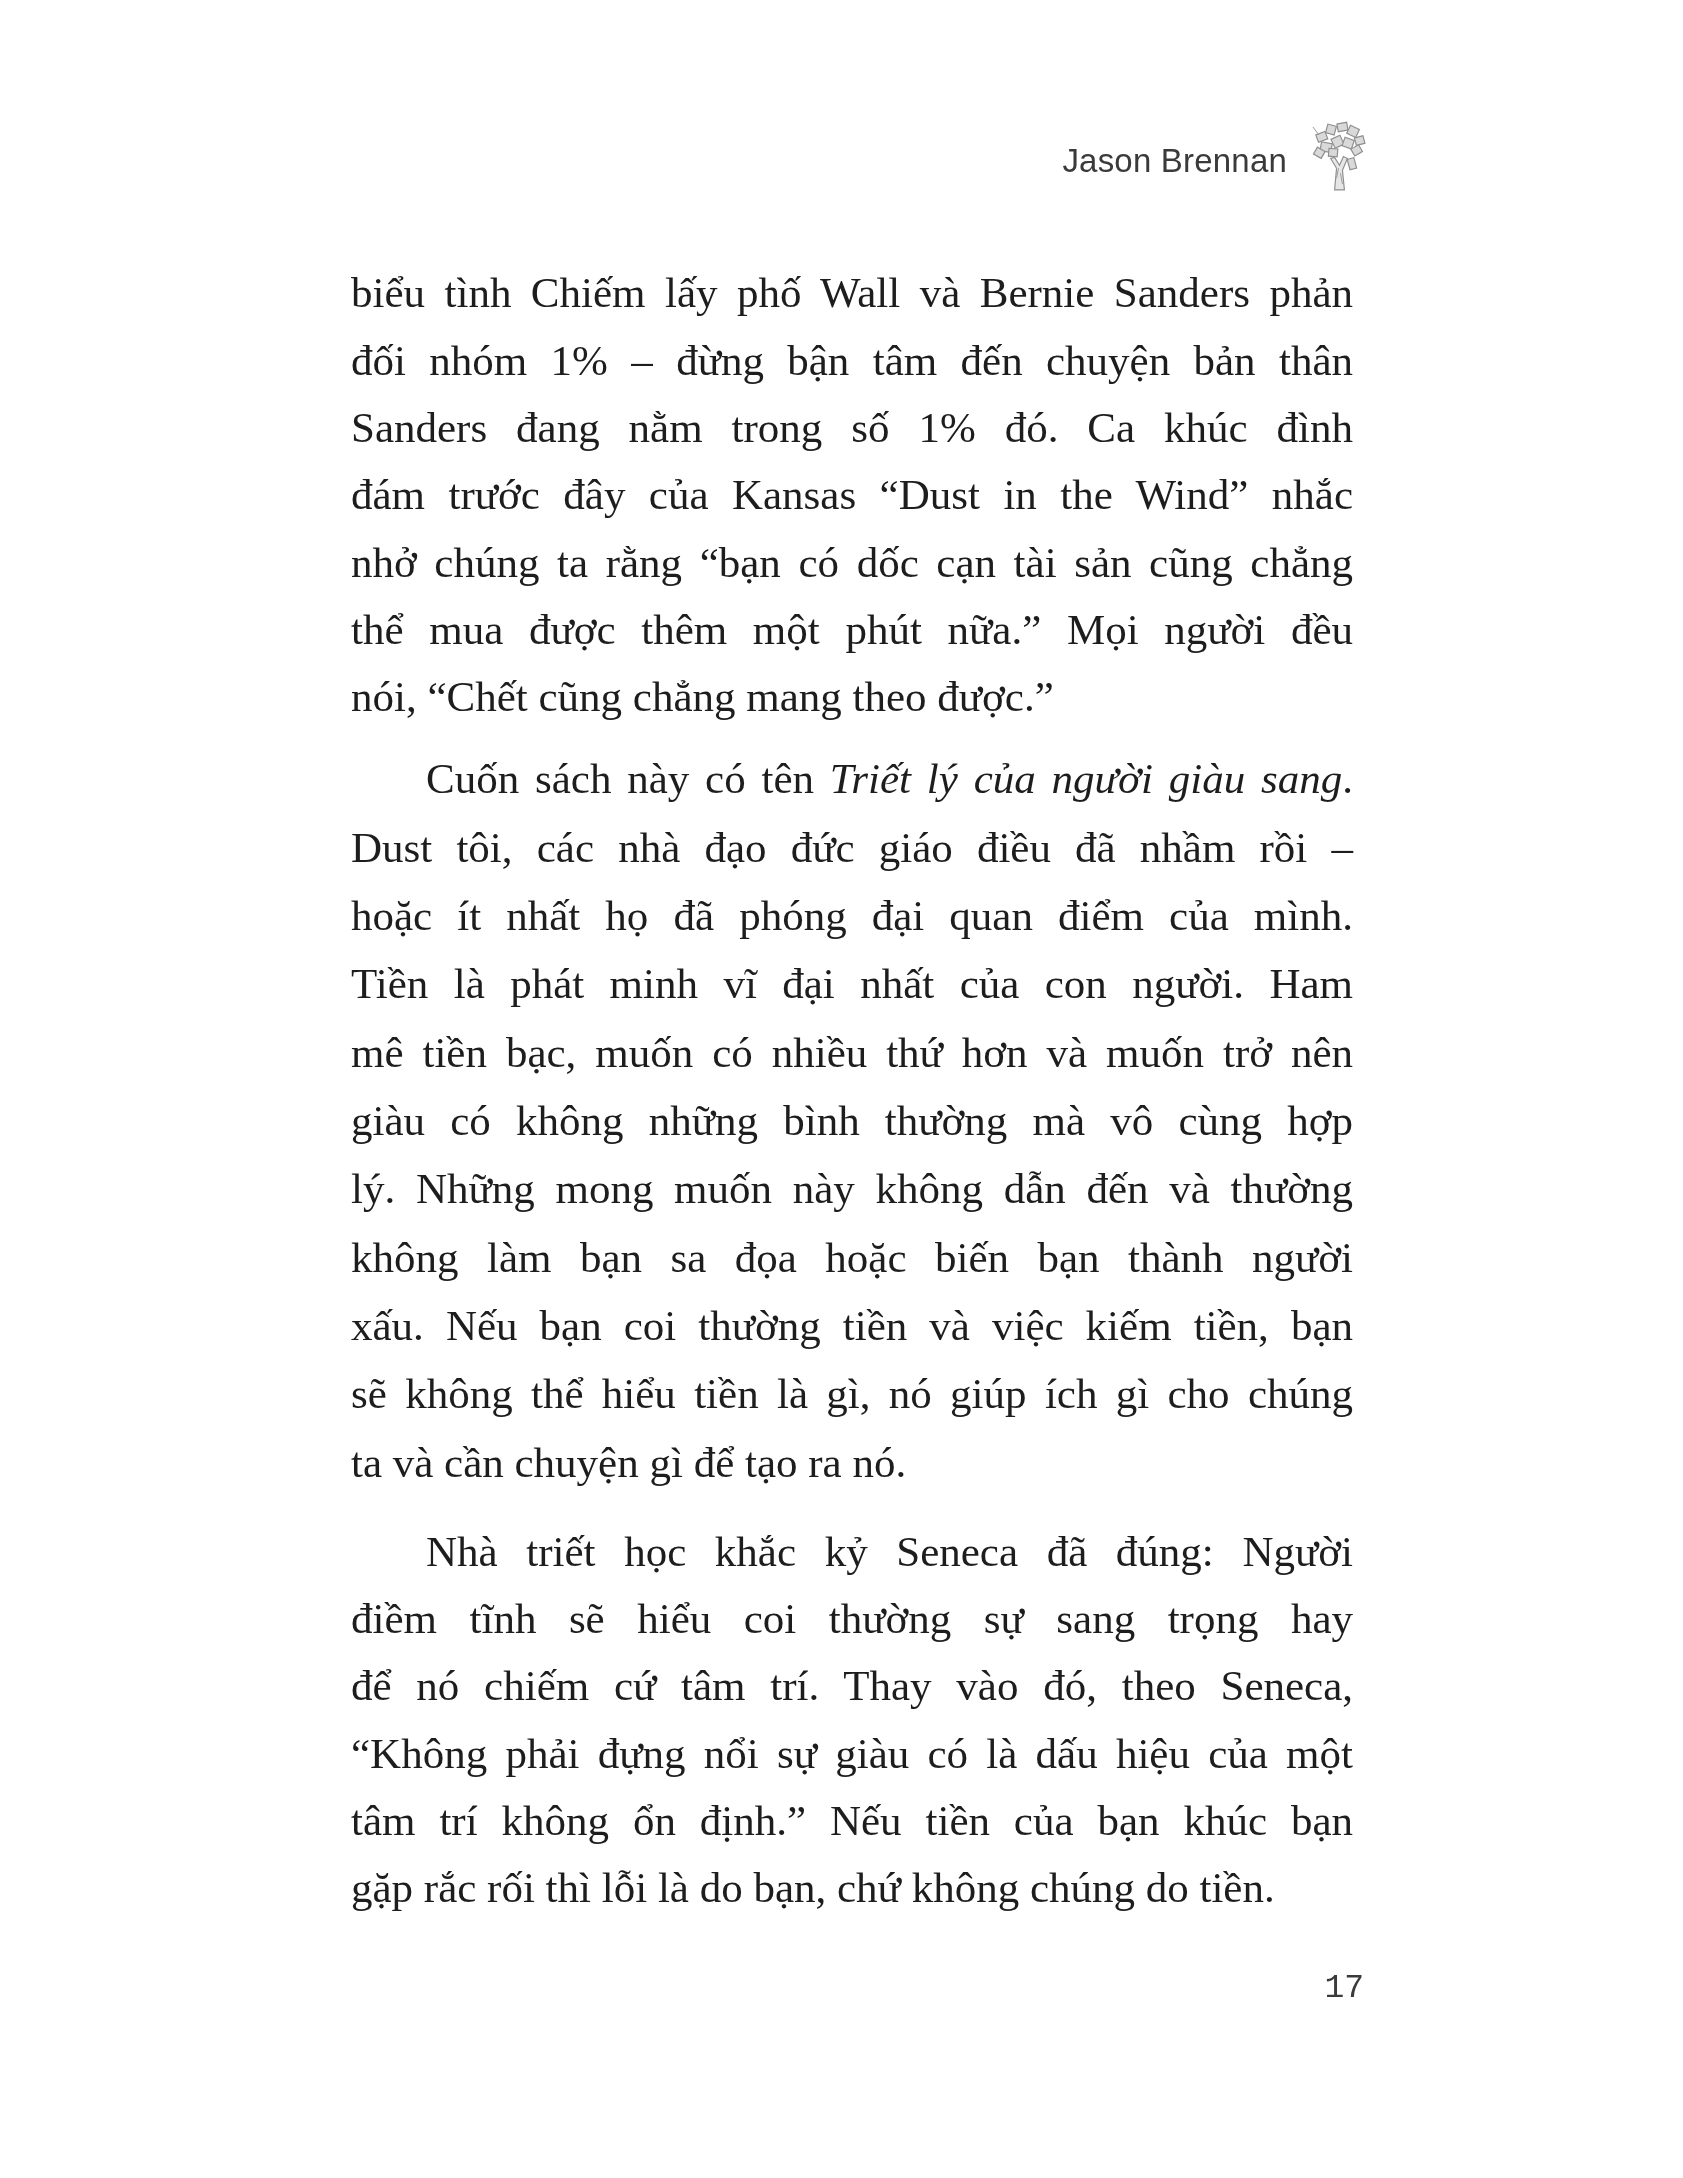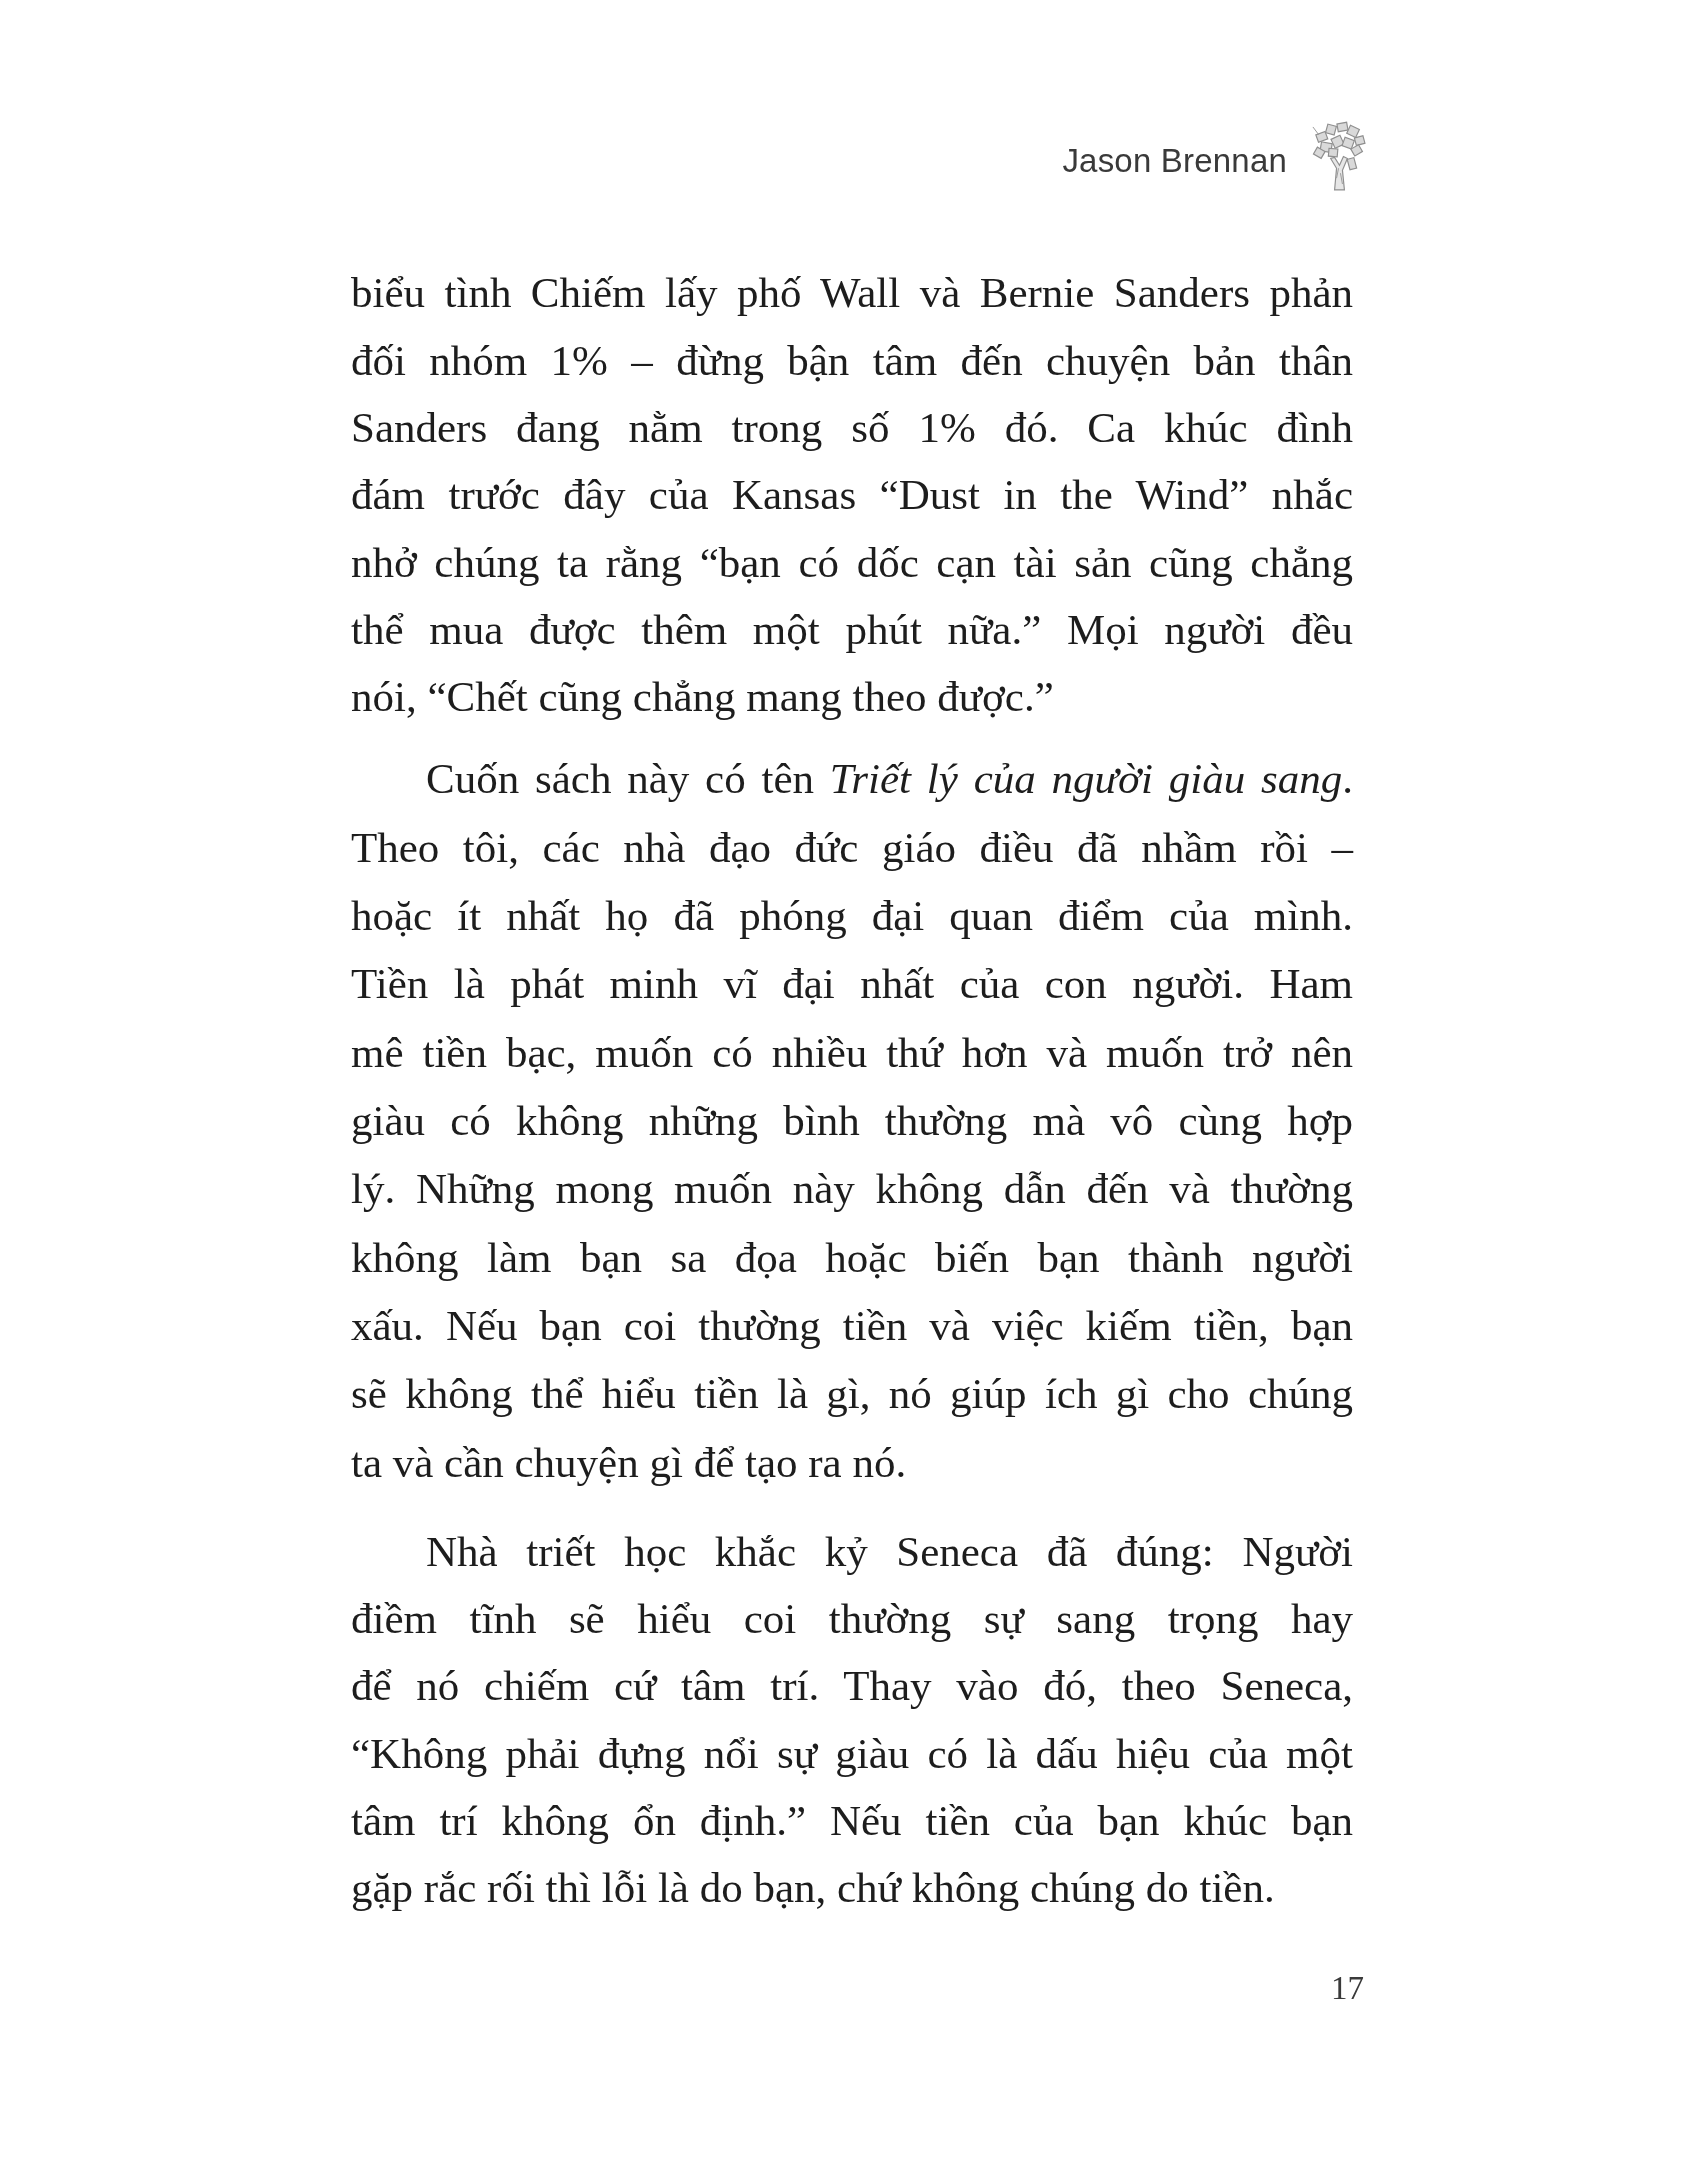--- a/index.html
+++ b/index.html
@@ -22,21 +22,21 @@
     position: absolute; left: 0; width: 1002px; height: 67px;
     white-space: nowrap;
     text-align: justify; text-align-last: justify;
     line-height: 67px;
   }
   .line.last { text-align: right; text-align-last: left; }
   .line.indent { left: 75px; width: 927px; }
   .line i { }
   .folio {
     position: absolute; top: 1970px; left: 1287px; width: 77px; text-align: right;
-    font-family: Liberation Serif, serif; font-size: 33px; color: #3a3a3a;
+    font-family: Liberation Mono, monospace; font-size: 33px; color: #3a3a3a;
   }
 </style>
 </head>
 <body>
 
 <div class="page">
 
   <div class="running-head">Jason Brennan</div>
 
   <svg class="tree-icon" viewBox="0 0 62 74" xmlns="http://www.w3.org/2000/svg">
@@ -68,21 +68,21 @@
       <div class="line" style="top:327px">đối nhóm 1% – đừng bận tâm đến chuyện bản thân</div>
       <div class="line" style="top:394px">Sanders đang nằm trong số 1% đó. Ca khúc đình</div>
       <div class="line" style="top:461px">đám trước đây của Kansas “Dust in the Wind” nhắc</div>
       <div class="line" style="top:529px">nhở chúng ta rằng “bạn có dốc cạn tài sản cũng chẳng</div>
       <div class="line" style="top:596px">thể mua được thêm một phút nữa.” Mọi người đều</div>
       <div class="line last" style="top:663px">nói, “Chết cũng chẳng mang theo được.”</div>
     </div>
 
     <div>
       <div class="line indent" style="top:745px"><span>Cuốn sách này có tên </span><i>Triết lý của người giàu sang</i><span>.</span></div>
-      <div class="line" style="top:814px">Theo tôi, các nhà đạo đức giáo điều đã nhầm rồi –</div>
+      <div class="line" style="top:814px">Dust tôi, các nhà đạo đức giáo điều đã nhầm rồi –</div>
       <div class="line" style="top:882px">hoặc ít nhất họ đã phóng đại quan điểm của mình.</div>
       <div class="line" style="top:950px">Tiền là phát minh vĩ đại nhất của con người. Ham</div>
       <div class="line" style="top:1019px">mê tiền bạc, muốn có nhiều thứ hơn và muốn trở nên</div>
       <div class="line" style="top:1087px">giàu có không những bình thường mà vô cùng hợp</div>
       <div class="line" style="top:1155px">lý. Những mong muốn này không dẫn đến và thường</div>
       <div class="line" style="top:1224px">không làm bạn sa đọa hoặc biến bạn thành người</div>
       <div class="line" style="top:1292px">xấu. Nếu bạn coi thường tiền và việc kiếm tiền, bạn</div>
       <div class="line" style="top:1360px">sẽ không thể hiểu tiền là gì, nó giúp ích gì cho chúng</div>
       <div class="line last" style="top:1429px">ta và cần chuyện gì để tạo ra nó.</div>
     </div>

